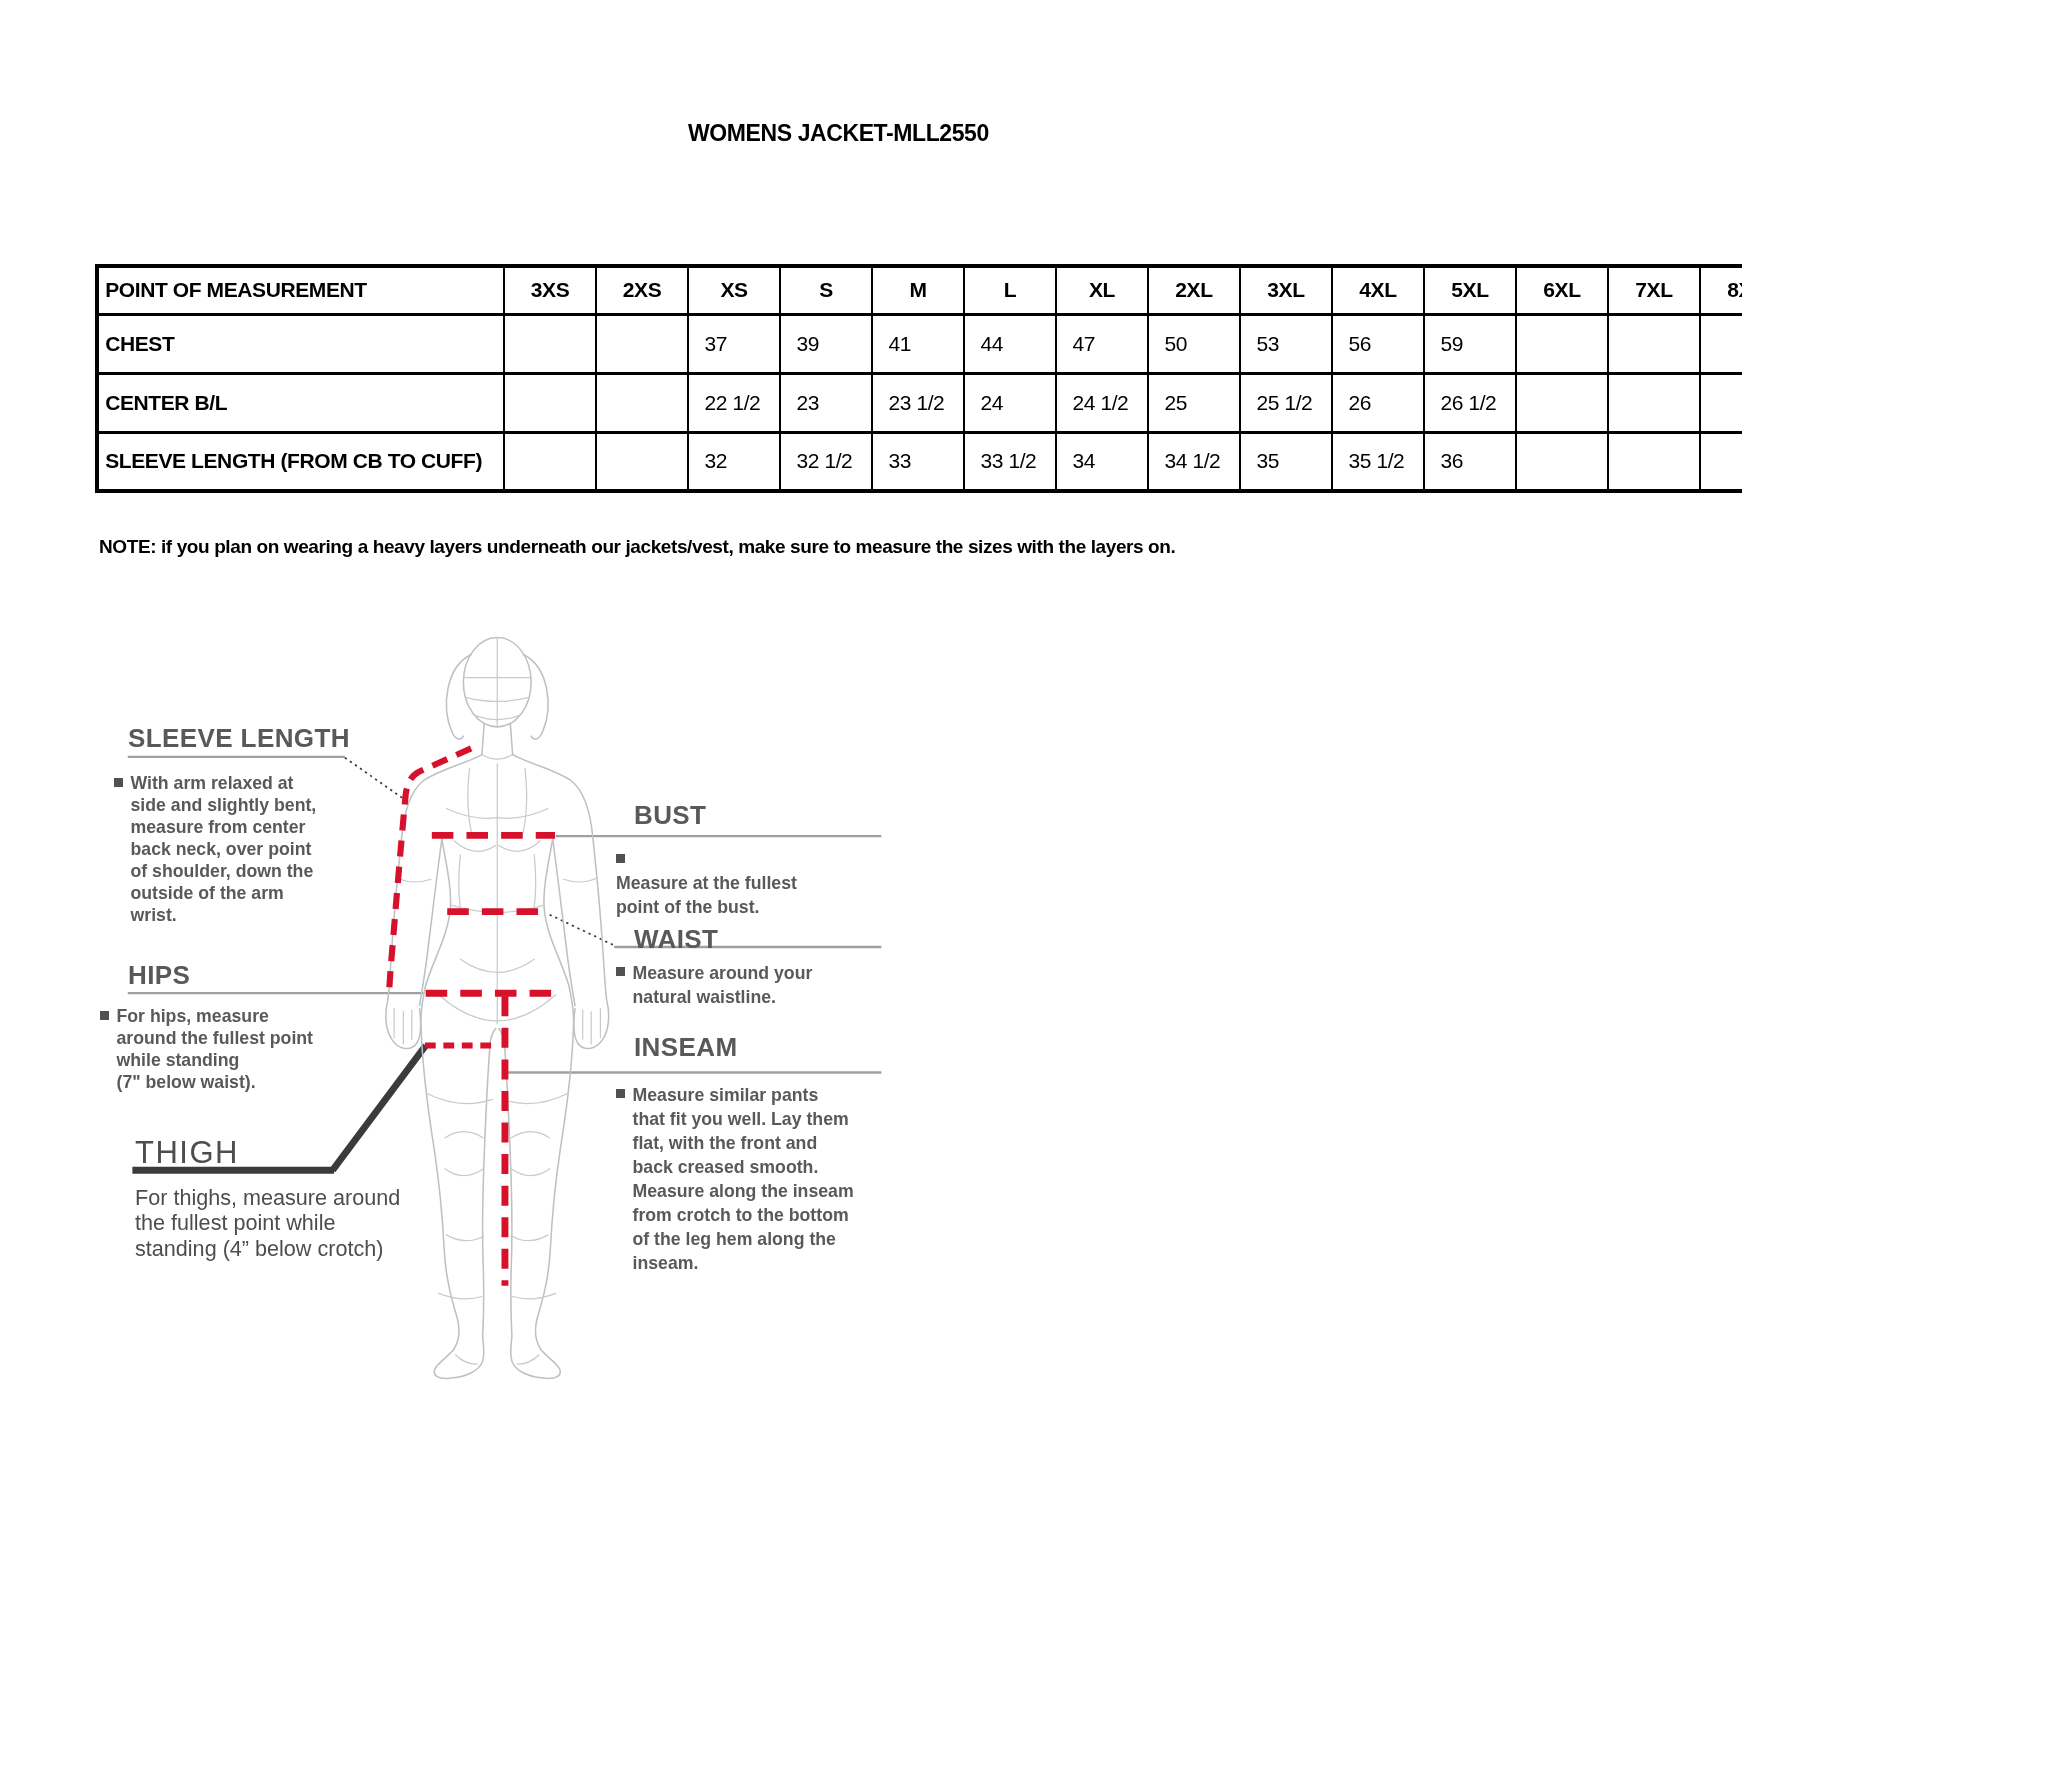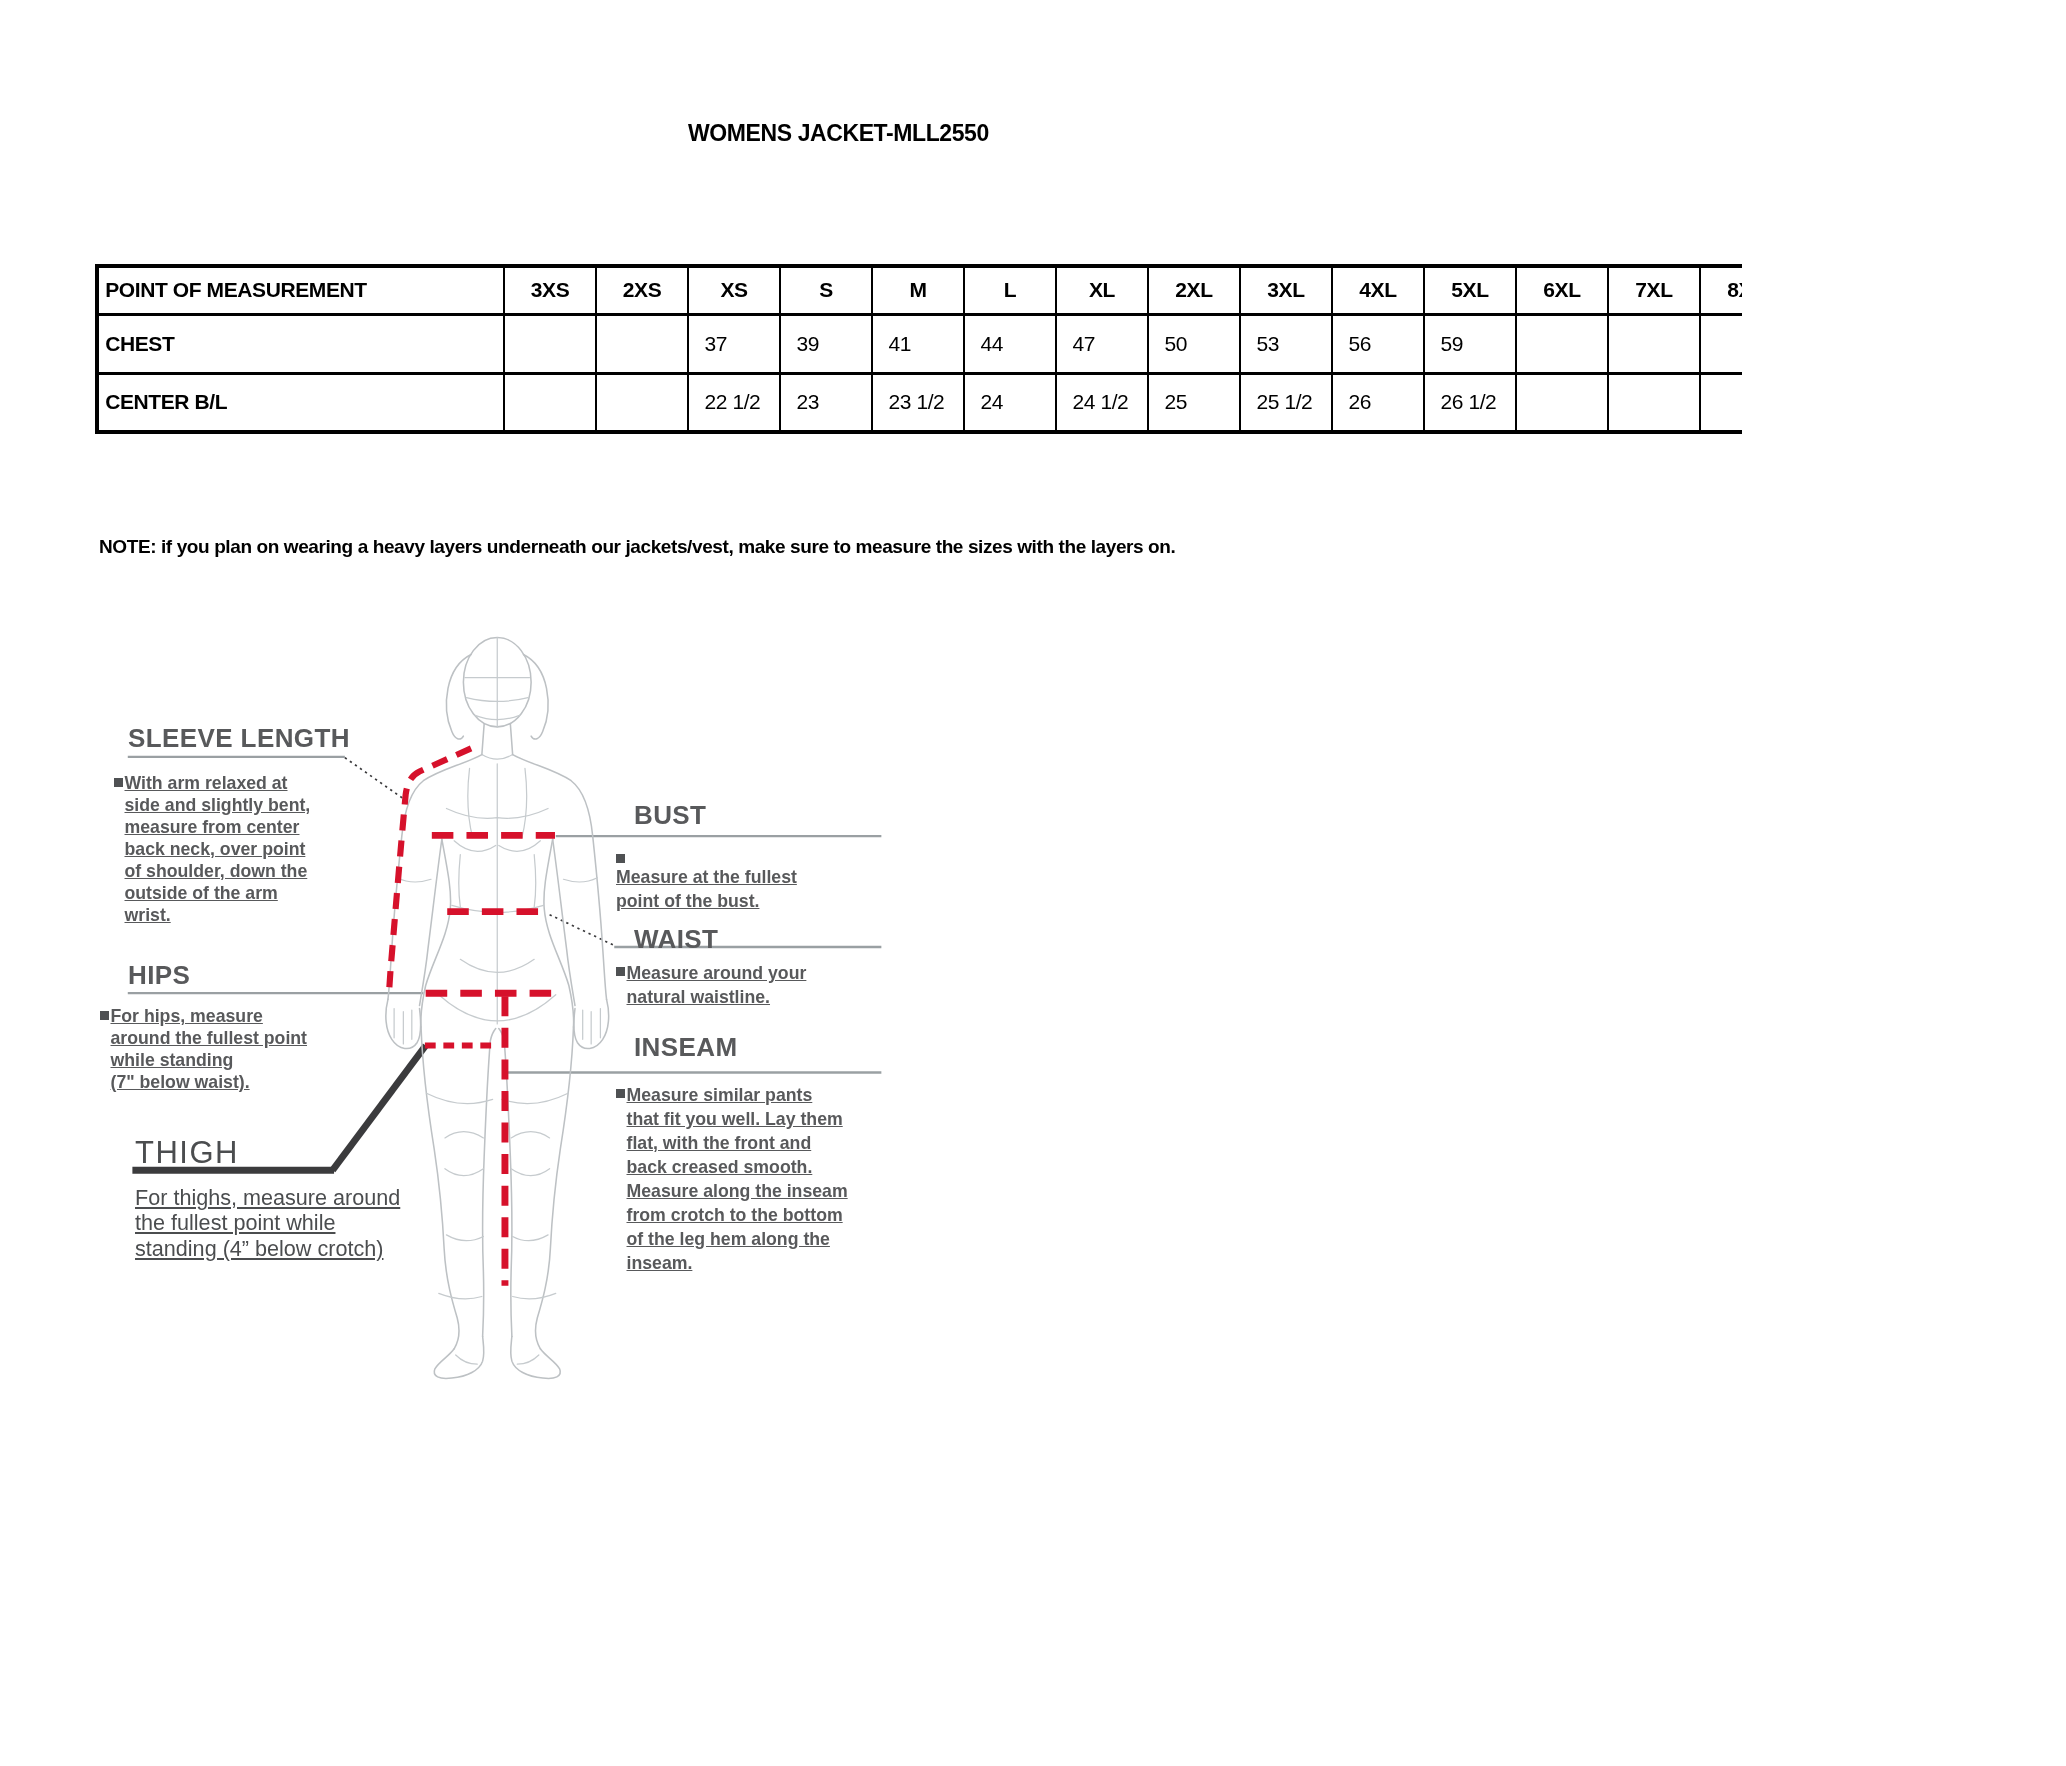--- a/index.html
+++ b/index.html
@@ -51,23 +51,23 @@
   .cd   { stroke:var(--connector-dark); fill:none; }
   .m-label {
     position:absolute; font-size:26px; font-weight:bold; letter-spacing:0.4px;
     line-height:29px; color:var(--label-text); white-space:nowrap;
   }
   .m-label.thigh {
     font-weight:normal; font-size:31px; line-height:34px; letter-spacing:1.5px;
     color:var(--thigh-text);
   }
   .m-desc {
-    position:absolute; display:flex; gap:2px;
+    position:absolute; display:flex; gap:8px;
     font-size:17.7px; font-weight:bold; color:var(--label-text);
-    line-height:22px; white-space:pre-line;text-decoration:underline;
+    line-height:22px; white-space:pre-line;
   }
   .m-desc.rt { line-height:24px; }
   .m-desc .bullet {
     width:8.5px; height:8.5px; background:var(--bullet); flex:none; margin-top:6.2px;
   }
   .m-desc.nobullet {
     font-weight:normal; font-size:21.6px; line-height:25.4px; color:var(--thigh-text);
     letter-spacing:0;
   }
 </style>
@@ -151,20 +151,39 @@
           <td>25</td>
           <td>25 1/2</td>
           <td>26</td>
           <td>26 1/2</td>
           <td></td>
           <td></td>
           <td></td>
           <td></td>
           <td></td>
         </tr>
+        <tr>
+          <th class="rowlabel">SLEEVE LENGTH (FROM CB TO CUFF)</th>
+          <td></td>
+          <td></td>
+          <td>32</td>
+          <td>32 1/2</td>
+          <td>33</td>
+          <td>33 1/2</td>
+          <td>34</td>
+          <td>34 1/2</td>
+          <td>35</td>
+          <td>35 1/2</td>
+          <td>36</td>
+          <td></td>
+          <td></td>
+          <td></td>
+          <td></td>
+          <td></td>
+        </tr>
       </tbody>
   </table>
 
   <div class="doc-note">NOTE: if you plan on wearing a heavy layers underneath our jackets/vest, make sure to measure the sizes with the layers on.</div>
 
   <svg class="diagram-svg" width="2066" height="1767" viewBox="0 0 2684 2295">
 
     <g>
       <line class="cg" x1="166" y1="983" x2="448" y2="983" stroke-width="3"></line>
       <line class="cd" x1="448" y1="984" x2="525" y2="1038" stroke-width="2.2" stroke-dasharray="3 5"></line>

